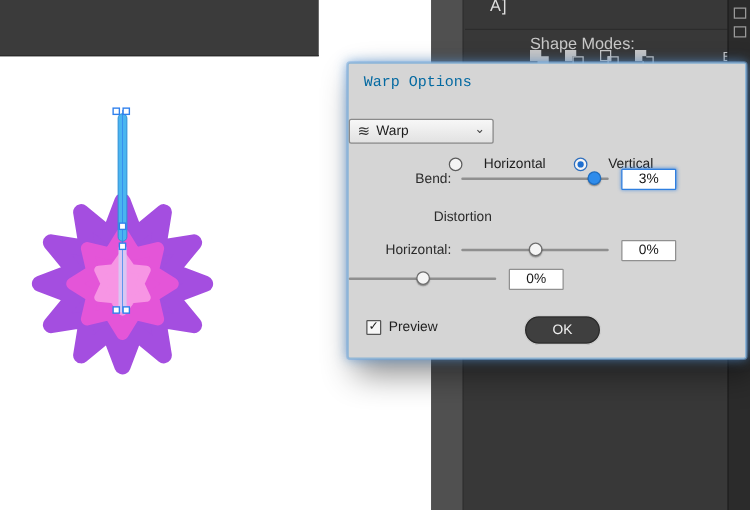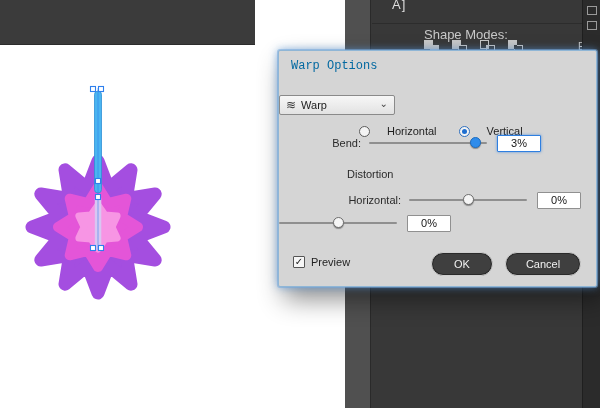--- a/index.html
+++ b/index.html
@@ -37,21 +37,21 @@
     background:#d5d5d5; border:1px solid #8fb6d6; border-radius:2px;
     box-shadow:0 0 0 1px rgba(120,170,220,.55), 0 0 9px rgba(90,150,215,.8), 6px 12px 26px rgba(0,0,0,.45);
     font-size:11px; color:#1e1e1e; z-index:10;
   }
   .dlg-title { position:absolute; left:12px; top:8px; font-size:12px; color:#0369a1;font-family:Liberation Mono, monospace; }
   .frow { position:absolute; left:0; width:100%; height:20px; display:flex; align-items:center; }
   .frow .lbl { width:90px; text-align:right; padding-right:8px; color:#2b2b2b; }
   .row-style { top:44px; }
   .row-radio { top:70px; }
   .row-bend  { top:82px; }
-  .row-horiz { top:139px;padding-left:40px; }
+  .row-horiz { top:139px; }
   .row-vert  { top:162px; }
 
   .dropdown {
     width:116px; height:20px; display:flex; align-items:center; gap:5px; padding:0 6px;
     background:linear-gradient(#f7f7f7,#e2e2e2); border:1px solid #8a8a8a; border-radius:2px; cursor:pointer;
   }
   .dd-flag { font-size:12px; color:#333; line-height:1; }
   .dd-text { flex:1; color:#1c1c1c; }
   .dd-chev { font-size:10px; color:#444; margin-top:-4px; }
 
@@ -78,21 +78,21 @@
   .dist-heading { position:absolute; left:22px; top:117px; color:#2b2b2b;margin-left:46px; }
 
   .preview-row { position:absolute; left:14px; top:205px; display:flex; align-items:center; gap:6px; cursor:pointer; }
   .checkbox { width:12px; height:12px; background:#f6f6f6; border:1px solid #555; border-radius:1px; font-size:10px; line-height:10px; text-align:center; color:#1a1a1a; }
 
   .btn {
     position:absolute; top:201px; height:24px; border-radius:12px; background:#3f3f3f;
     border:1px solid #cfcfcf; box-shadow:0 0 0 1px #2a2a2a inset; color:#f0f0f0;
     font-size:11px; display:flex; align-items:center; justify-content:center; cursor:pointer;
   }
-  .btn-ok { left:152px; width:62px; }
+  .btn-ok { left:140px; width:62px; }
   .btn-cancel { left:226px; width:76px; }
 </style>
 </head>
 <body>
 
 <div class="screen">
 
   <div class="artboard">
     <svg class="artwork-svg" width="170" height="230" viewBox="0 0 170 230">
       <g transform="translate(80,143)">
@@ -198,16 +198,15 @@
       </div>
       <div class="val-field">0%</div>
     </div>
 
     <div class="preview-row">
       <span class="checkbox">✓</span>
       <span>Preview</span>
     </div>
 
     <div class="btn btn-ok">OK</div>
-    <div class="btn btn-cancel">Cancel</div>
   </div>
 
 </div>
 
 </body></html>

